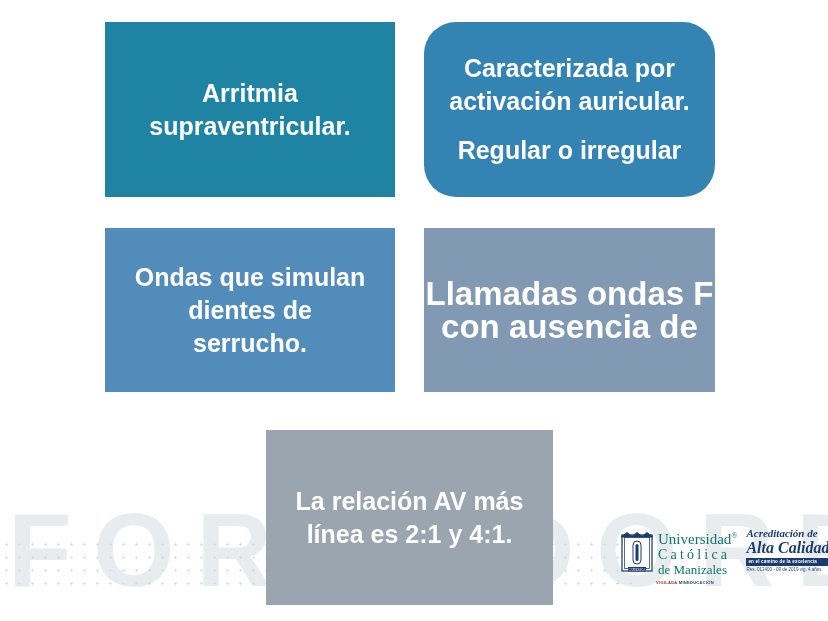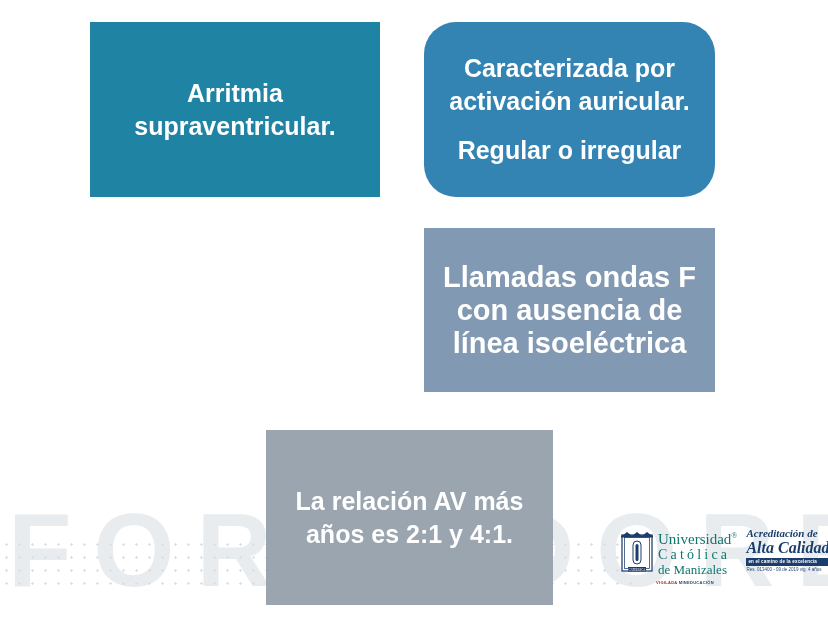--- a/index.html
+++ b/index.html
@@ -64,21 +64,21 @@
     width: 100%;
   }
   .box .para {
     width: 100%;
   }
   .box .para + .para {
     margin-top: 16px;
   }
 
   #box-arritmia {
-    left: 90px;
+    left: 105px;
     top: 22px;
     width: 290px;
     height: 175px;
     background: #1f84a3;
     font-size: 25px;
     line-height: 33px;
   }
   #box-caracterizada {
     left: 424px;
     top: 22px;
@@ -97,21 +97,21 @@
     background: #518cbb;
     font-size: 25px;
     line-height: 33px;
   }
   #box-llamadas {
     left: 424px;
     top: 228px;
     width: 291px;
     height: 164px;
     background: #8299b3;
-    font-size: 29px;
+    font-size: 33px;
     line-height: 33px;
   }
   #box-relacion {
     left: 266px;
     top: 430px;
     width: 287px;
     height: 175px;
     background: #9aa5af;
     font-size: 25px;
     line-height: 33px;
@@ -241,33 +241,39 @@
   <div class="box" id="box-caracterizada" style="background: rgb(52, 132, 179);">
     <div class="para">
       <span class="line">Caracterizada por</span>
       <span class="line">activación auricular.</span>
     </div>
     <div class="para">
       <span class="line">Regular o irregular</span>
     </div>
   </div>
 
+  <div class="box" id="box-ondas" style="background: rgb(81, 140, 187);">
+    <div class="para">
+      <span class="line">Ondas que simulan</span>
+      <span class="line">dientes de</span>
+      <span class="line">serrucho.</span>
+    </div>
+  </div>
 
   <div class="box" id="box-llamadas" style="background: rgb(130, 153, 179);">
     <div class="para">
       <span class="line">Llamadas ondas F</span>
       <span class="line">con ausencia de</span>
-      <span class="line">línea isoeléctrica</span>
     </div>
   </div>
 
   <div class="box" id="box-relacion" style="background: rgb(154, 165, 175);">
     <div class="para">
       <span class="line">La relación AV más</span>
-      <span class="line">años es 2:1 y 4:1.</span>
+      <span class="line">línea es 2:1 y 4:1.</span>
     </div>
   </div>
 
   <div id="logo-strip">
 
     <div id="ucm-logo">
       <svg id="ucm-crest" viewBox="0 0 68 92" xmlns="http://www.w3.org/2000/svg">
         <rect x="4" y="10" width="60" height="72" fill="#ffffff" stroke="#1b3d6d" stroke-width="2.5"></rect>
         <rect x="9" y="15" width="50" height="62" fill="none" stroke="#1b3d6d" stroke-width="1.5"></rect>
         <path d="M4 12 L14 4 L24 12 Z" fill="#1b3d6d"></path>

